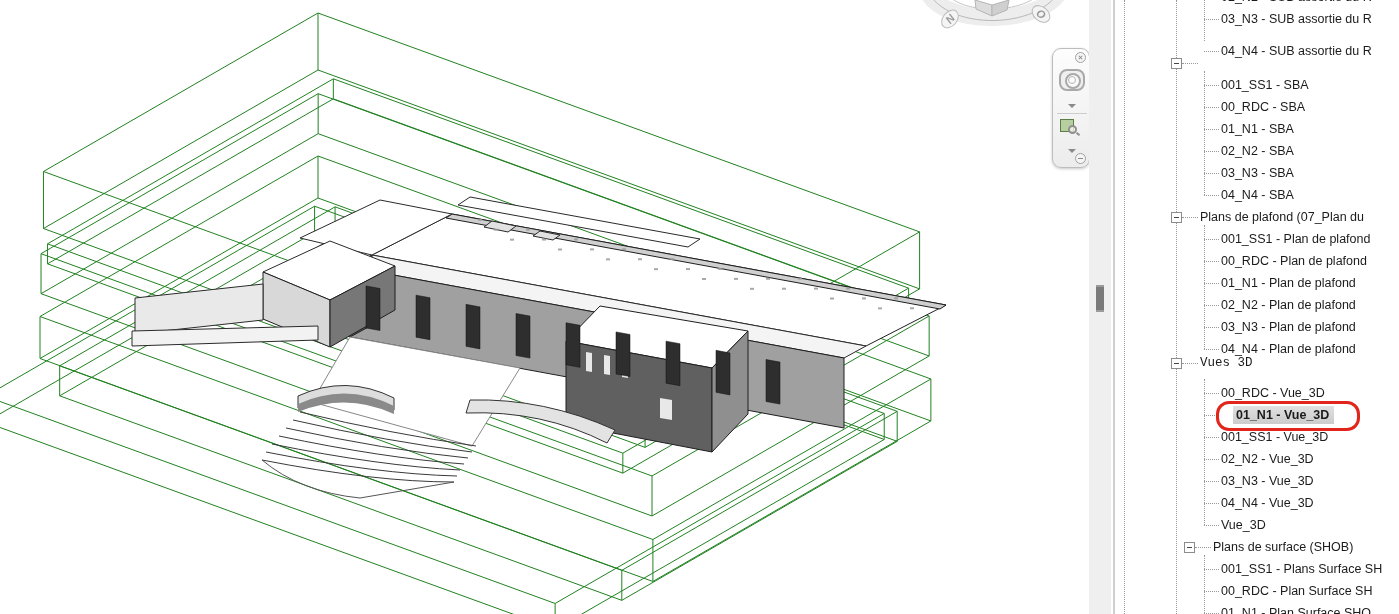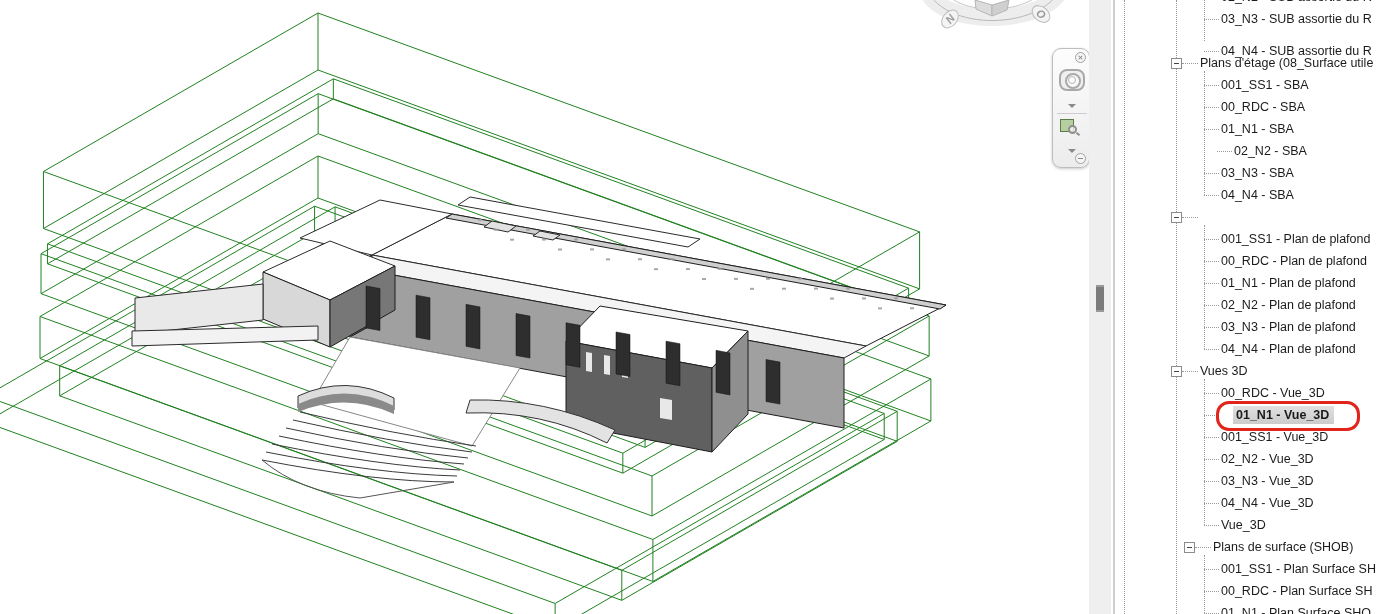--- a/index.html
+++ b/index.html
@@ -221,49 +221,49 @@
           <div class="stub stub2"></div>
           <span class="lbl l2">03_N3 - SUB assortie du R</span>
         </div>
         <div class="row" style="top: 40px;">
           <div class="stub stub2"></div>
           <span class="lbl l2">04_N4 - SUB assortie du R</span>
         </div>
         <div class="row" style="top: 52px;">
           <div class="stub stub1"></div>
           <div class="expander"></div>
-          <span class="lbl l1">Plans d'étage (08_Surface utile</span>
         </div>
         <div class="row" style="top: 74px;">
           <div class="stub stub2"></div>
           <span class="lbl l2">001_SS1 - SBA</span>
         </div>
         <div class="row" style="top: 96px; padding-left: 27px;">
           <div class="stub stub2"></div>
           <span class="lbl l2">00_RDC - SBA</span>
         </div>
         <div class="row" style="top: 118px;">
           <div class="stub stub2"></div>
           <span class="lbl l2">01_N1 - SBA</span>
         </div>
-        <div class="row" style="top: 140px; margin-left: 13px;">
+        <div class="row" style="top: 140px;">
           <div class="stub stub2"></div>
           <span class="lbl l2">02_N2 - SBA</span>
         </div>
         <div class="row" style="top: 162px;">
           <div class="stub stub2"></div>
           <span class="lbl l2">03_N3 - SBA</span>
         </div>
         <div class="row" style="top: 184px;">
           <div class="stub stub2"></div>
           <span class="lbl l2">04_N4 - SBA</span>
         </div>
         <div class="row" style="top: 206px;">
           <div class="stub stub1"></div>
           <div class="expander"></div>
+          <span class="lbl l1">Plans de plafond (07_Plan du</span>
         </div>
         <div class="row" style="top: 228px;">
           <div class="stub stub2"></div>
           <span class="lbl l2">001_SS1 - Plan de plafond</span>
         </div>
         <div class="row" style="top: 250px;">
           <div class="stub stub2"></div>
           <span class="lbl l2">00_RDC - Plan de plafond</span>
         </div>
         <div class="row" style="top: 272px;">
@@ -275,21 +275,21 @@
           <span class="lbl l2">02_N2 - Plan de plafond</span>
         </div>
         <div class="row" style="top: 316px;">
           <div class="stub stub2"></div>
           <span class="lbl l2">03_N3 - Plan de plafond</span>
         </div>
         <div class="row" style="top: 338px; text-decoration: underline;">
           <div class="stub stub2"></div>
           <span class="lbl l2">04_N4 - Plan de plafond</span>
         </div>
-        <div class="row" style="top: 360px;">
+        <div class="row" style="top: 352px; font-family: Liberation Mono, monospace;">
           <div class="stub stub1"></div>
           <div class="expander"></div>
           <span class="lbl l1">Vues 3D</span>
         </div>
         <div class="row" style="top: 382px;">
           <div class="stub stub2"></div>
           <span class="lbl l2">00_RDC - Vue_3D</span>
         </div>
         <div class="row" style="top: 404px;">
           <div class="stub stub2"></div>
@@ -315,21 +315,21 @@
           <div class="stub stub2"></div>
           <span class="lbl l2">Vue_3D</span>
         </div>
         <div class="row" style="top: 536px; margin-left: 13px;">
           <div class="stub stub1"></div>
           <div class="expander"></div>
           <span class="lbl l1">Plans de surface (SHOB)</span>
         </div>
         <div class="row" style="top: 558px;">
           <div class="stub stub2"></div>
-          <span class="lbl l2">001_SS1 - Plan Surface SH</span>
+          <span class="lbl l2">001_SS1 - Plans Surface SH</span>
         </div>
         <div class="row" style="top: 580px;">
           <div class="stub stub2"></div>
           <span class="lbl l2">00_RDC - Plan Surface SH</span>
         </div>
         <div class="row" style="top: 602px;">
           <div class="stub stub2"></div>
           <span class="lbl l2">01_N1 - Plan Surface SHO</span>
         </div>
       </div>

